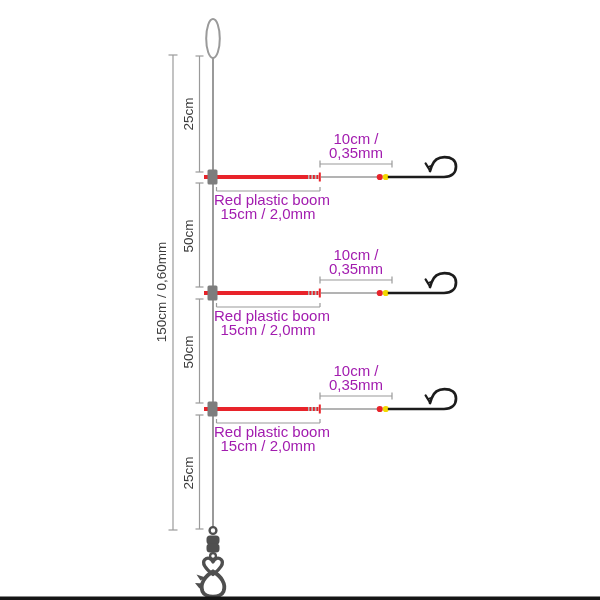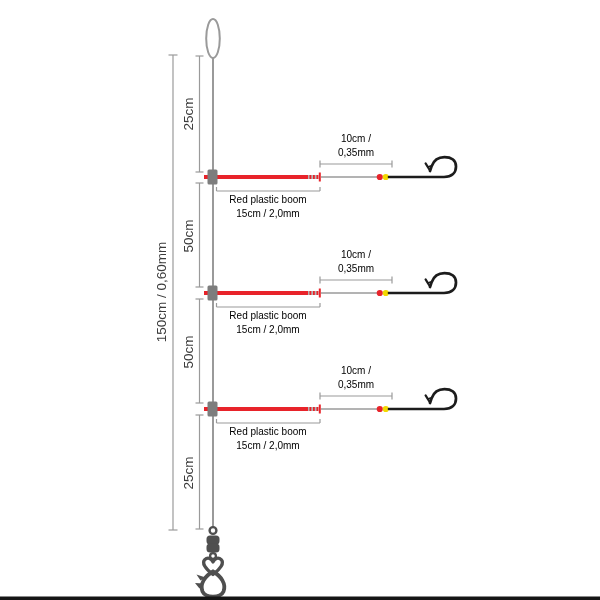--- a/index.html
+++ b/index.html
@@ -1,19 +1,19 @@
 <!DOCTYPE html>
 <html><head>
 <meta charset="utf-8">
 <style>
   html,body{margin:0;padding:0;background:#fff;}
   .stage{position:relative;width:600px;height:600px;background:#ffffff;overflow:hidden;
          font-family:"Liberation Sans",sans-serif;color:#3b3b3b;}
   svg{position:absolute;left:0;top:0;}
-  .lbl{position:absolute;font-size:10px;line-height:14px;text-align:center;white-space:nowrap;color:#000000;}
+  .lbl{position:absolute;font-size:15px;line-height:14px;text-align:center;white-space:nowrap;color:#a21caf;}
   .vlbl{position:absolute;font-size:13.5px;white-space:nowrap;color:#3b3b3b;
         transform:translate(-50%,-50%) rotate(-90deg);}
   .wire{stroke:#9a9a9a;stroke-width:2;fill:none;}
   .meas{stroke:#9a9a9a;stroke-width:1.2;fill:none;}
   .redarm{fill:#e8232a;}
   .hookln{stroke:#9a9a9a;stroke-width:1.6;}
   .hook{stroke:#1c1c1c;stroke-width:2.7;fill:none;stroke-linecap:round;}
   .hookpt{stroke:#1c1c1c;stroke-width:2.2;fill:none;stroke-linecap:round;}
   .hw{fill:#4f4f4f;}
   .hwst{stroke:#4f4f4f;fill:none;}

